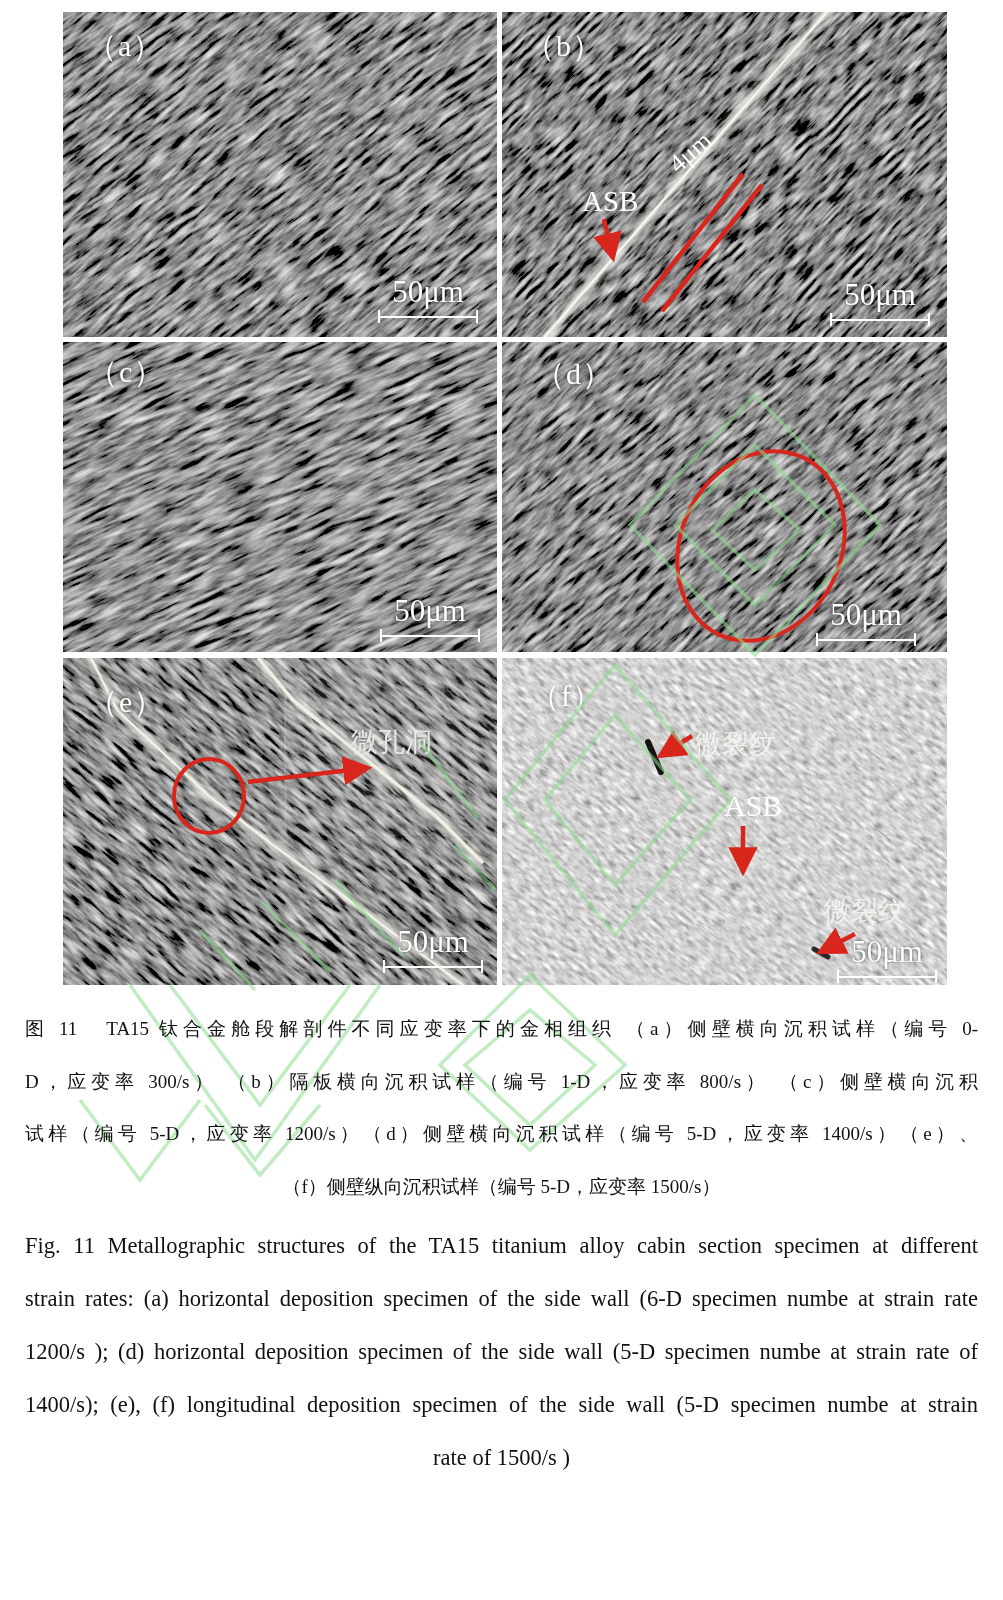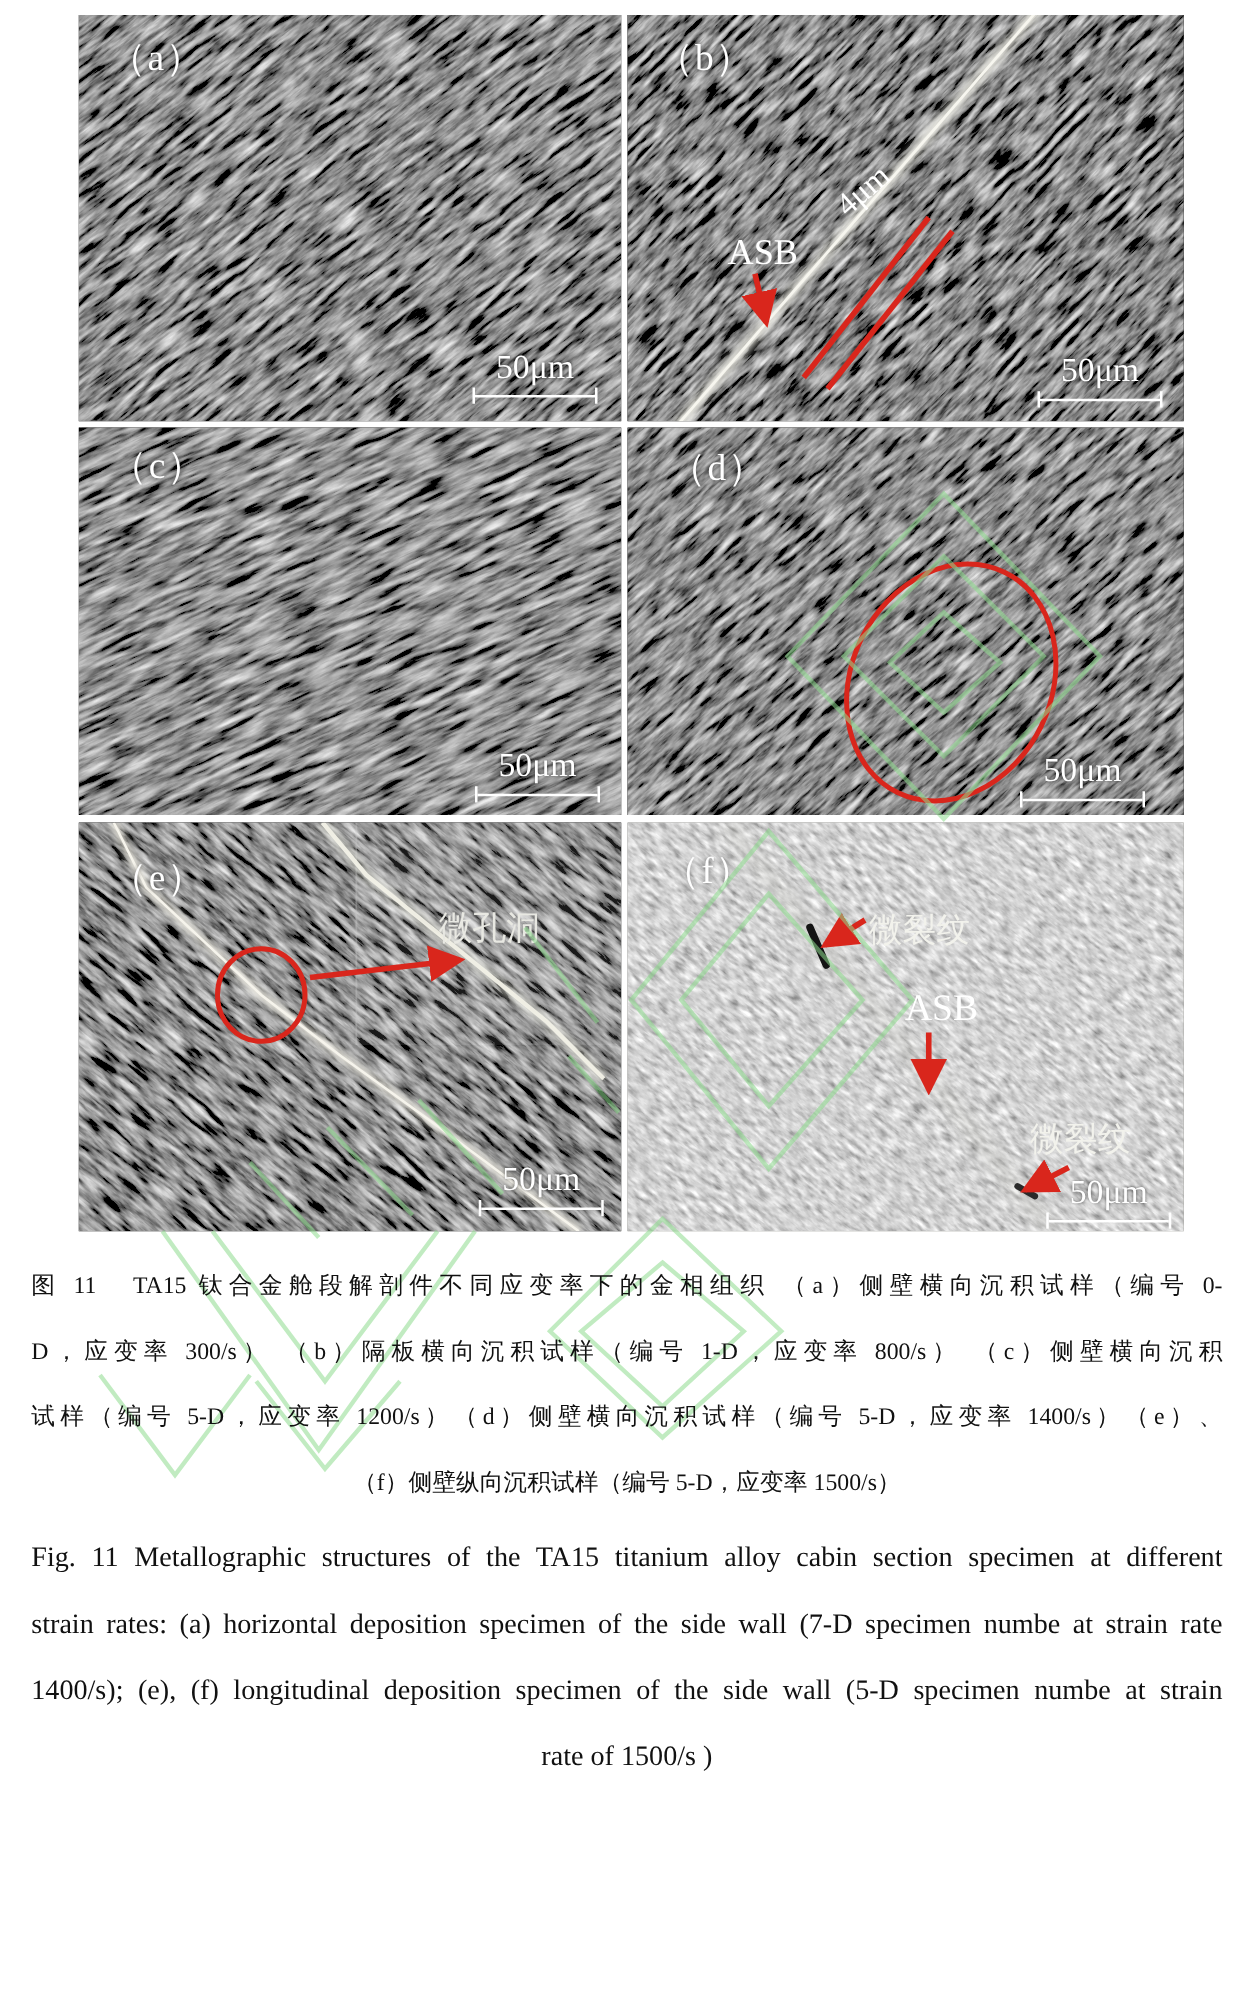--- a/index.html
+++ b/index.html
@@ -4,21 +4,21 @@
 <style>
   html,body{margin:0;padding:0;background:#ffffff;}
   #page{position:relative;width:1003px;height:1600px;background:#ffffff;overflow:hidden;
         font-family:"Liberation Serif","DejaVu Serif",serif;}
   .panel{position:absolute;overflow:hidden;background:#2b2b2b;}
   .panel svg.tex{position:absolute;left:0;top:0;z-index:1;}
   .anno{position:absolute;left:0;top:0;z-index:2;}
   .plabel{position:absolute;z-index:3;color:#ffffff;font-size:30px;letter-spacing:1px;
           text-shadow:0 0 4px rgba(0,0,0,.55);}
   .scalebar{position:absolute;z-index:3;display:flex;flex-direction:column;align-items:center;}
-  .stext{color:#ffffff;font-size:27px;line-height:1.0;text-shadow:0 0 3px rgba(0,0,0,.65);}
+  .stext{color:#ffffff;font-size:31px;line-height:1.0;text-shadow:0 0 3px rgba(0,0,0,.65);}
   .sbar{width:96px;height:13px;border-left:2px solid #fff;border-right:2px solid #fff;
         background:linear-gradient(#fff,#fff) center/100% 2px no-repeat;margin-top:3px;}
   #watermark{position:absolute;left:0;top:0;z-index:5;pointer-events:none;}
   .caption{position:absolute;left:25px;width:953px;z-index:10;color:#111;}
   .cap-zh{font-size:19px;}
   .cap-en{font-size:22.5px;}
   .jline{text-align:justify;text-align-last:justify;}
   .lline{text-align:center;}
   .cap-zh div{line-height:52.5px;}
   .cap-en div{line-height:53px;}
@@ -276,18 +276,19 @@
 
   <div class="caption cap-zh" style="top:1003px">
     <div class="jline">图 11　TA15 钛合金舱段解剖件不同应变率下的金相组织 （a）侧壁横向沉积试样（编号 0-</div>
     <div class="jline">D，应变率 300/s） （b）隔板横向沉积试样（编号 1-D，应变率 800/s） （c）侧壁横向沉积</div>
     <div class="jline">试样（编号 5-D，应变率 1200/s）（d）侧壁横向沉积试样（编号 5-D，应变率 1400/s）（e）、</div>
     <div class="lline">（f）侧壁纵向沉积试样（编号 5-D，应变率 1500/s）</div>
   </div>
 
   <div class="caption cap-en" style="top:1219px">
     <div class="jline">Fig. 11 Metallographic structures of the TA15 titanium alloy cabin section specimen at different</div>
-    <div class="jline">strain rates: (a) horizontal deposition specimen of the side wall (7-D specimen numbe at strain rate</div>
+    <div class="jline">strain rates: (a) horizontal deposition specimen of the side wall (6-D specimen numbe at strain rate</div>
+    <div class="jline">1200/s ); (d) horizontal deposition specimen of the side wall (5-D specimen numbe at strain rate of</div>
     <div class="jline">1400/s); (e), (f) longitudinal deposition specimen of the side wall (5-D specimen numbe at strain</div>
     <div class="lline">rate of 1500/s )</div>
   </div>
 
 </div>
 
 </body></html>

